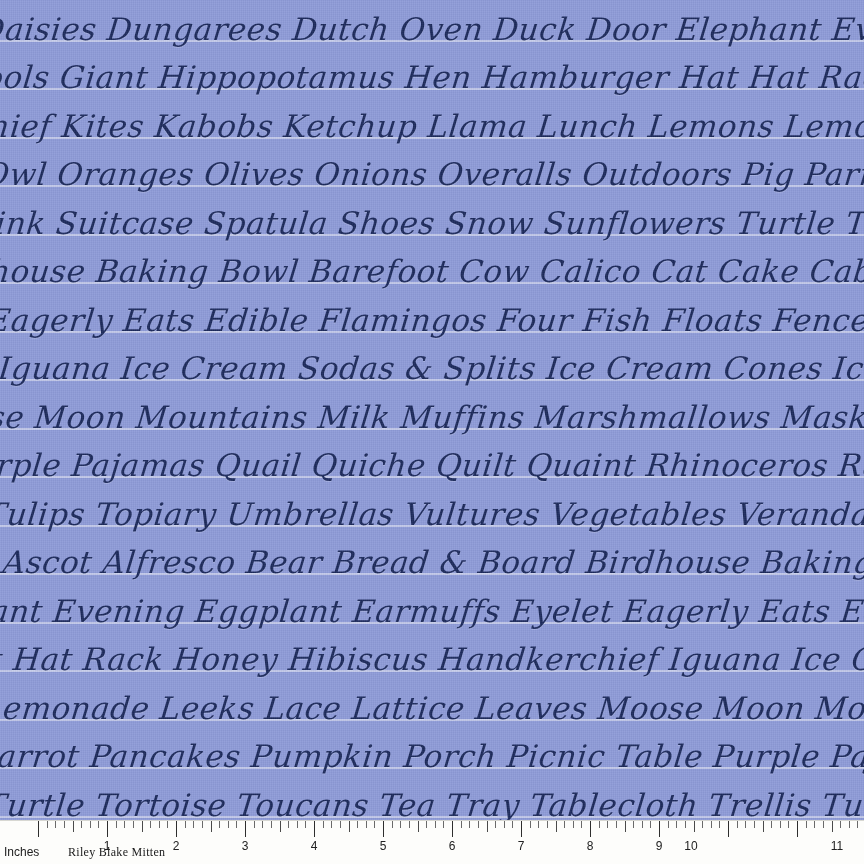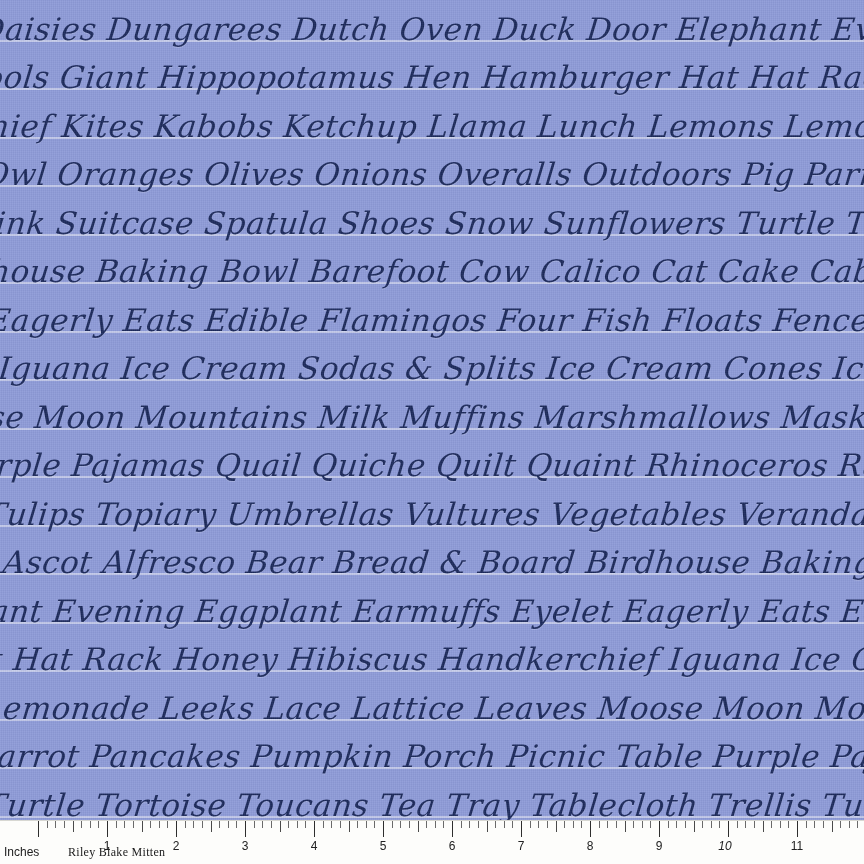--- a/index.html
+++ b/index.html
@@ -286,17 +286,17 @@
       <div class="tick minor" style="left: 857.375px;"></div>
       <div class="tick-label" style="left: 107px;">1</div>
       <div class="tick-label" style="left: 176px;">2</div>
       <div class="tick-label" style="left: 245px;">3</div>
       <div class="tick-label" style="left: 314px;">4</div>
       <div class="tick-label" style="left: 383px;">5</div>
       <div class="tick-label" style="left: 452px;">6</div>
       <div class="tick-label" style="left: 521px;">7</div>
       <div class="tick-label" style="left: 590px;">8</div>
       <div class="tick-label" style="left: 659px;">9</div>
-      <div class="tick-label" style="left: 725px; font-style: italic;">10</div>
-      <div class="tick-label" style="left: 797px;">11</div>
+      <div class="tick-label" style="left: 691px;">10</div>
+      <div class="tick-label" style="left: 837px;">11</div>
     </div>
 
 </div>
 
 </body></html>

